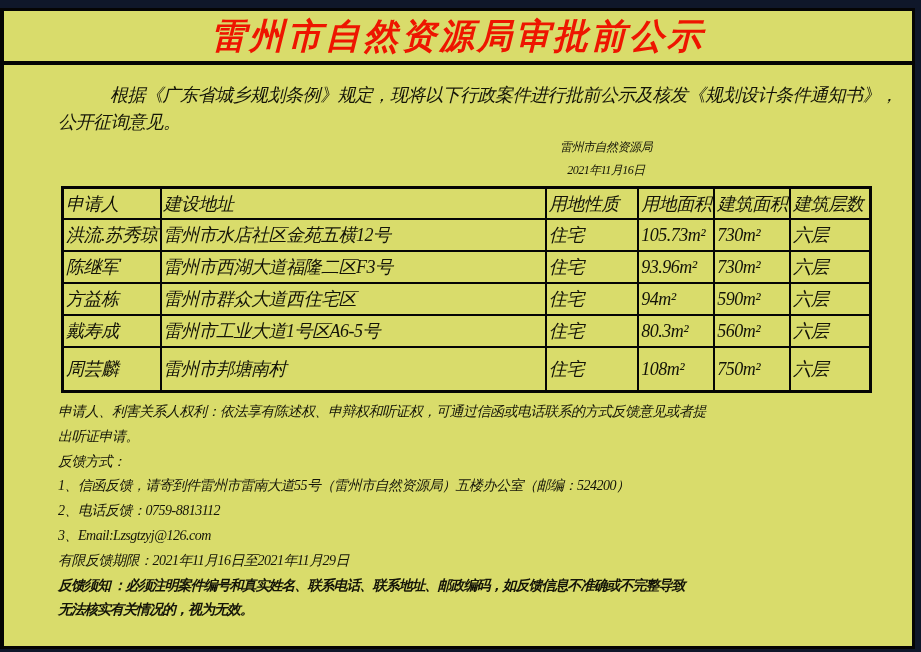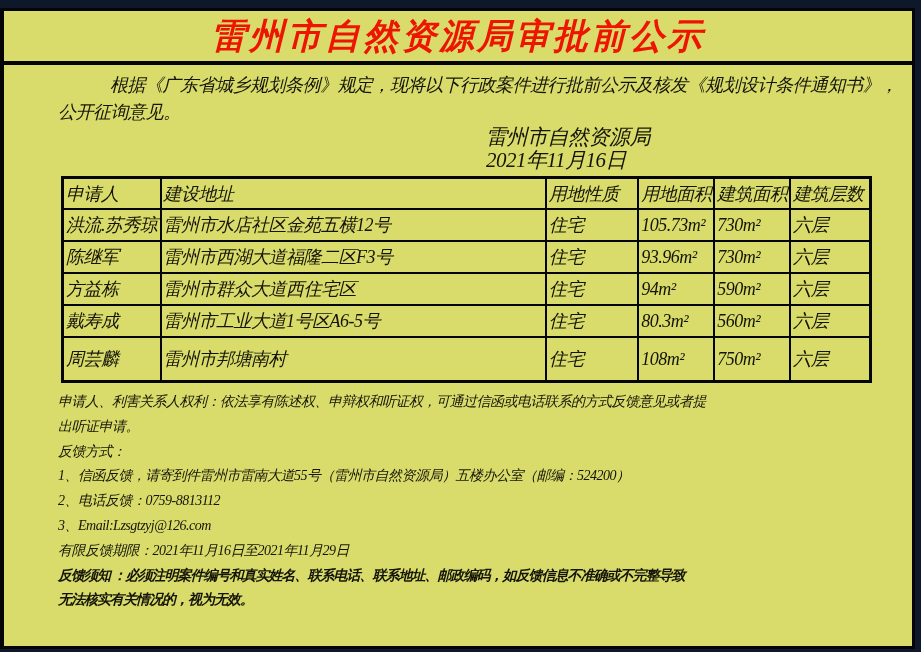--- a/index.html
+++ b/index.html
@@ -37,34 +37,35 @@
   }
   .title {
     margin: 0;
     color: #ee1500;
     font-size: 35px;
     font-weight: bold;
     letter-spacing: 3px;
     white-space: nowrap;
   }
   .content {
-    padding: 7px 40px 0 54px;
+    padding: 17px 40px 0 54px;
   }
   .intro-line {
     margin: 0;
     font-size: 18px;
     letter-spacing: -0.5px;
     line-height: 27px;
     white-space: nowrap;
   }
   .indent { text-indent: 52px; }
   .signoff {
     width: 240px;
     margin-left: 428px;
-    font-size: 21px;
+    text-align: center;
+    font-size: 12px;
     line-height: 23px;
     letter-spacing: -0.5px;
   }
   table.cases {
     border-collapse: collapse;
     margin-top: 4px;
     margin-left: 3px;
     table-layout: fixed;
   }
   table.cases th, table.cases td {

